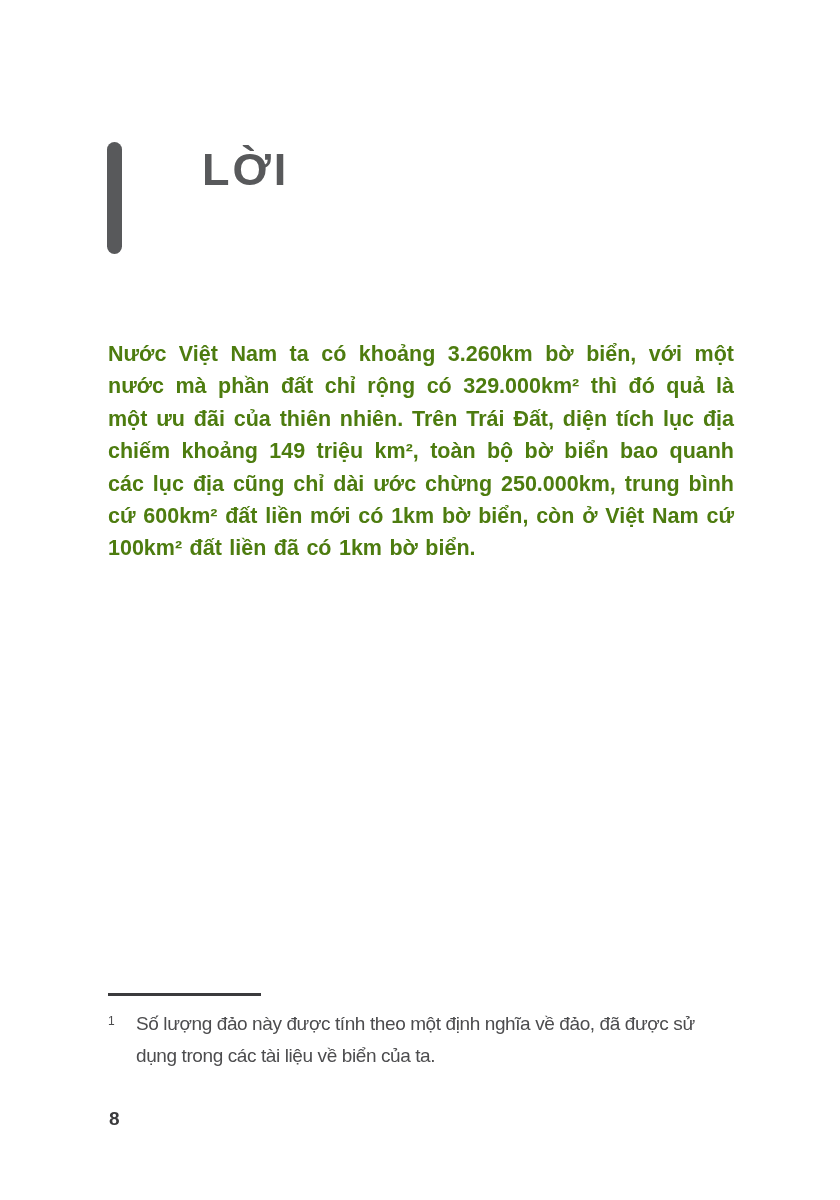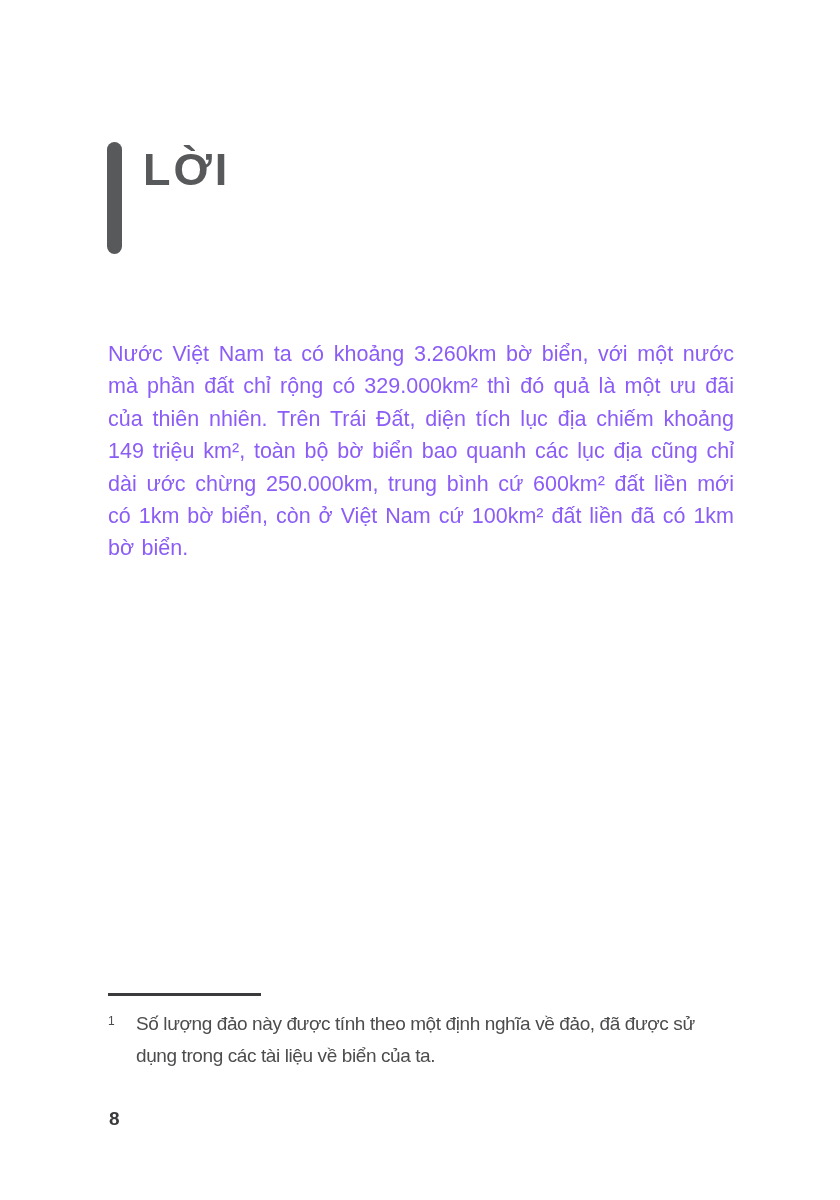--- a/index.html
+++ b/index.html
@@ -22,40 +22,41 @@
     align-items: stretch;
   }
   .accent-bar {
     width: 15px;
     height: 112px;
     background: #58595b;
     border-radius: 8px;
     flex: 0 0 auto;
   }
   .title-text {
-    margin-left: 21px;
+    margin-left: 80px;
     color: #58595b;
     font-size: 45px;
     font-weight: bold;
     line-height: 55px;
     letter-spacing: 3px;
     white-space: nowrap;
   }
 
   
   .body-text {
     position: absolute;
     left: 108px;
     top: 338px;
     width: 626px;
-    color: #8b5cf6;
+    color: #4d7c0f;
     font-size: 21.5px;
     line-height: 32.4px;
     text-align: justify;
     word-spacing: 1.5px;
+    font-weight: bold;
   }
   .body-text p { margin: 0; }
   .body-text p.indent { text-indent: 32px; }
 
   
   .footnote-rule {
     position: absolute;
     left: 108px;
     top: 993px;
     width: 153px;

